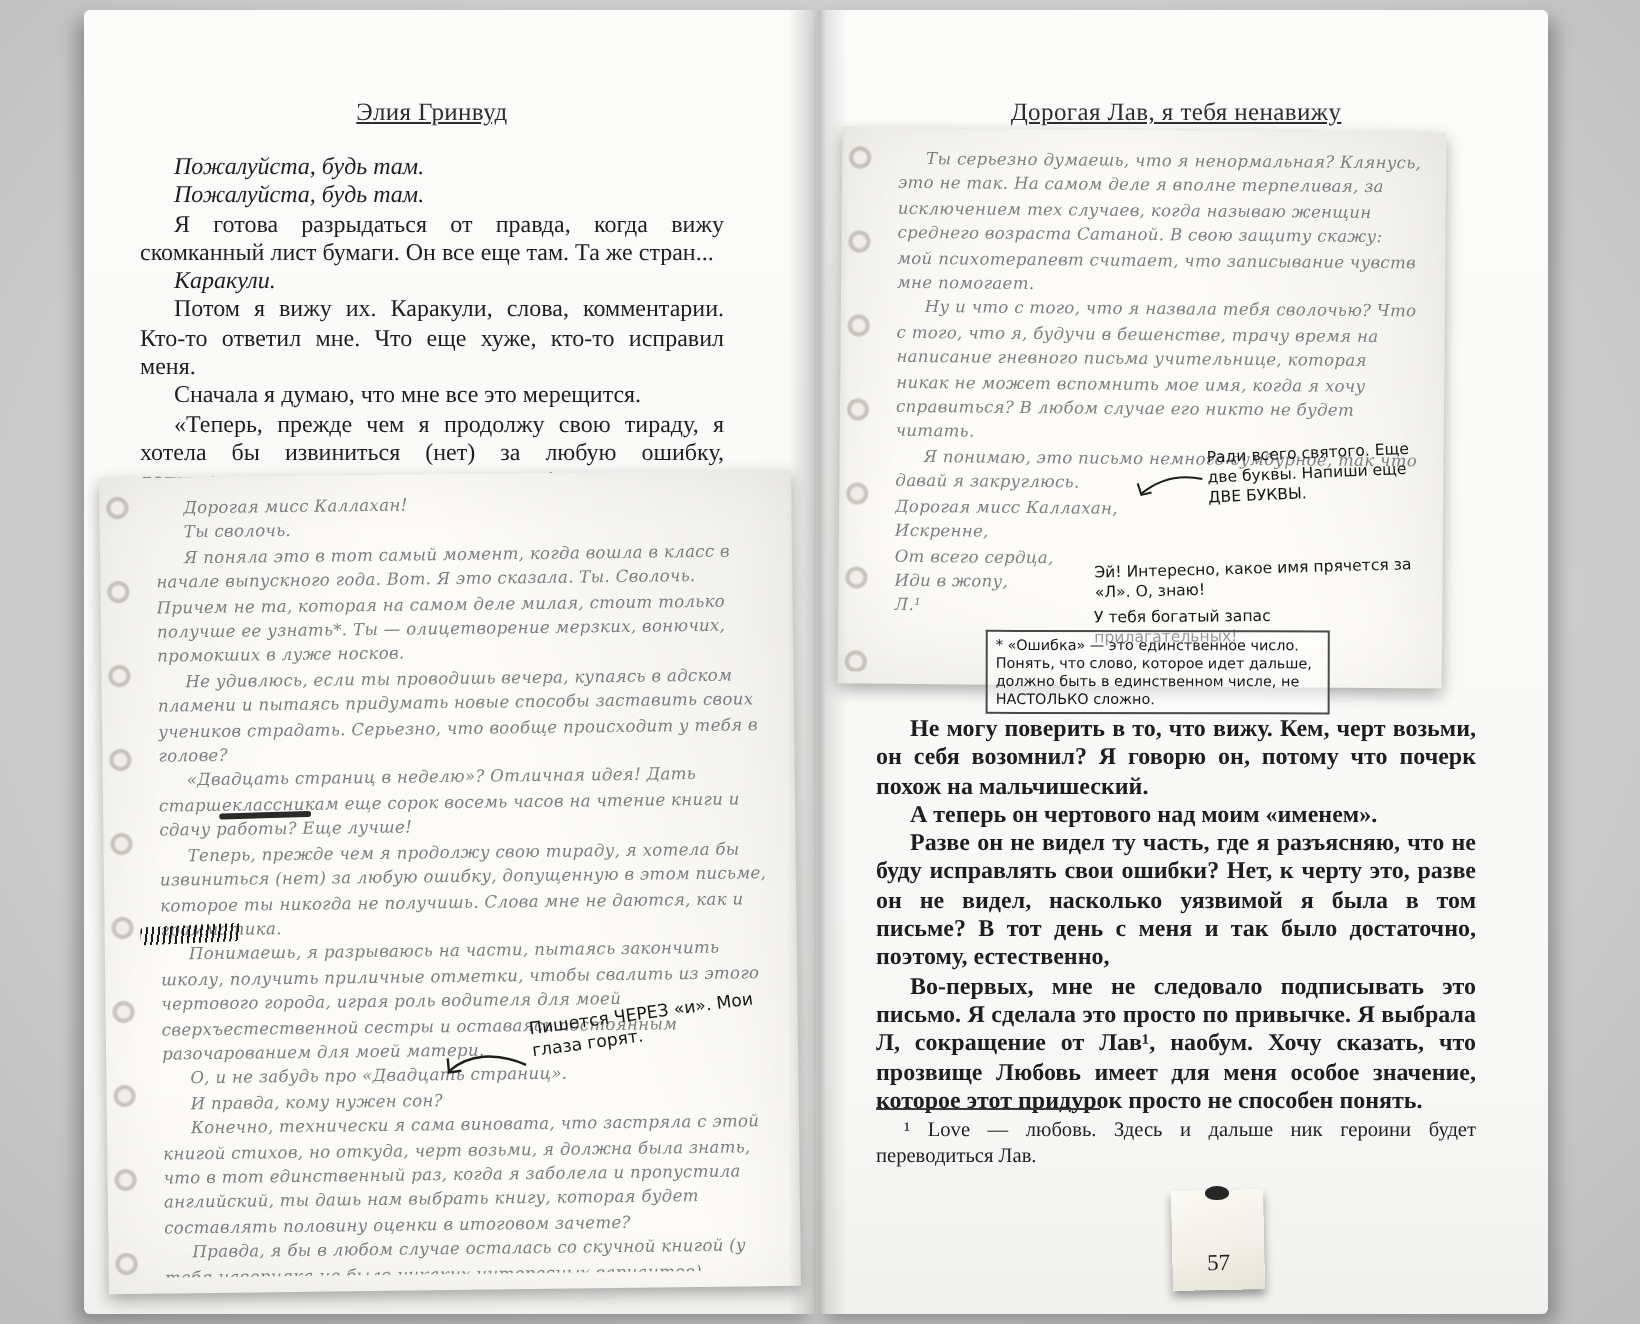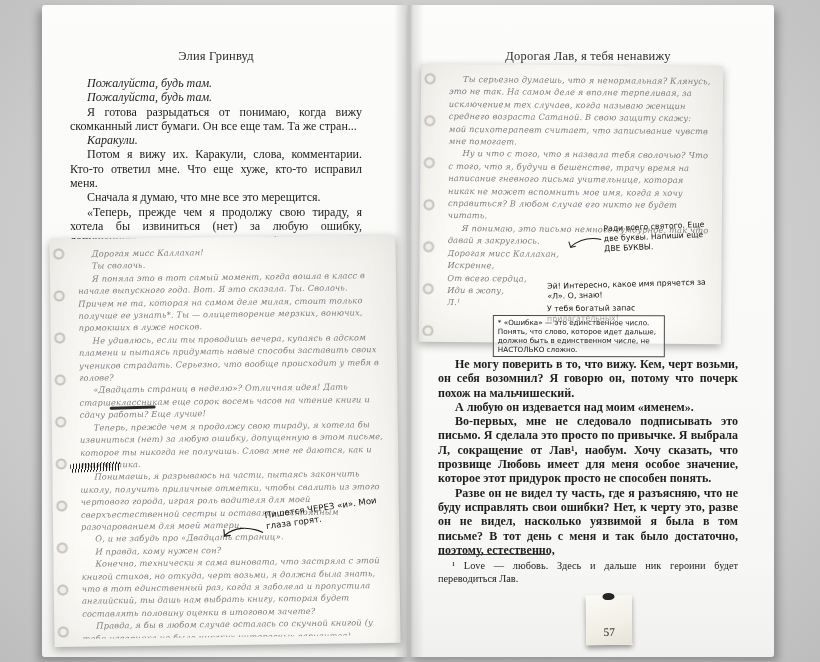--- a/index.html
+++ b/index.html
@@ -14,21 +14,21 @@
     background:linear-gradient(180deg,#fcfcfb 0%,#f7f7f5 85%,#f0f0ee 100%);
   }
   .page.left  { left:42px;  width:366px; border-radius:3px 0 0 3px; box-shadow:-4px 5px 9px rgba(0,0,0,.28); }
   .page.right { left:408px; width:366px; border-radius:0 3px 3px 0; box-shadow:4px 5px 9px rgba(0,0,0,.28); }
   .gutter {
     position:absolute; left:394px; top:5px; width:30px; height:652px; z-index:6; pointer-events:none;
     background:linear-gradient(90deg, rgba(0,0,0,0) 0%, rgba(0,0,0,.16) 42%, rgba(0,0,0,.24) 52%, rgba(0,0,0,.10) 64%, rgba(0,0,0,0) 100%);
   }
   .running-head {
     position:absolute; top:44px; text-align:center;
-    font-size:12.5px; color:#2d2d2d; letter-spacing:.2px;
+    font-size:12.5px; color:#2d2d2d; letter-spacing:.2px;text-decoration:underline;
   }
   .running-head.lft { left:28px; width:292px; }
   .running-head.rgt { left:30px; width:300px; }
   .print { position:absolute; font-size:12px; line-height:14.3px; text-align:justify; color:#1e1e1e; }
   .print.lft { top:71px; left:28px; width:292px; }
   .print.rgt { top:352px; left:30px; width:300px;font-weight:bold; }
   .print > div.ind { text-indent:17px; }
   .print > div.it  { font-style:italic; }
 
   
@@ -102,21 +102,21 @@
 </style>
 </head>
 <body>
 
 <div class="page left">
   <div class="running-head lft">Элия Гринвуд</div>
 
   <div class="print lft">
       <div class="ind it">Пожалуйста, будь там.</div>
       <div class="ind it">Пожалуйста, будь там.</div>
-      <div class="ind">Я готова разрыдаться от понимаю, когда вижу скомканный лист бумаги. Он все еще там. Та же стран...</div>
+      <div class="ind">Я готова разрыдаться от правда, когда вижу скомканный лист бумаги. Он все еще там. Та же стран...</div>
       <div class="ind it">Каракули.</div>
       <div class="ind">Потом я вижу их. Каракули, слова, комментарии. Кто-то ответил мне. Что еще хуже, кто-то исправил меня.</div>
       <div class="ind">Сначала я думаю, что мне все это мерещится.</div>
       <div class="ind">«Теперь, прежде чем я продолжу свою тираду, я хотела бы извиниться (нет) за любую ошибку, допущенную в этом письме, которые* ты никогда не получишь».</div>
     </div>
 
   <div class="note lft-note">
     <div class="torn-edge"></div>
     <div class="note-text">
         <div class="ind">Дорогая мисс Каллахан!</div>
@@ -161,23 +161,23 @@
     <div class="ann r3">У тебя богатый запас прилагательных!</div>
     <div class="ann r4">* «Ошибка» — это единственное число. Понять, что слово, которое идет дальше, должно быть в единственном числе, не НАСТОЛЬКО сложно.</div>
     <svg class="ink-arrow a-right" viewBox="0 0 60 28">
       <path d="M56 8 C 36 4, 20 10, 8 20" fill="none" stroke="#1d1d1d" stroke-width="1.6"></path>
       <path d="M5 12 L8 21 L16 19" fill="none" stroke="#1d1d1d" stroke-width="1.6"></path>
     </svg>
   </div>
 
   <div class="print rgt">
       <div class="ind">Не могу поверить в то, что вижу. Кем, черт возьми, он себя возомнил? Я говорю он, потому что почерк похож на мальчишеский.</div>
-      <div class="ind">А любую он издевается над моим «именем».</div>
+      <div class="ind">А теперь он чертового над моим «именем».</div>
+      <div class="ind">Разве он не видел ту часть, где я разъясняю, что не буду исправлять свои ошибки? Нет, к черту это, разве он не видел, насколько уязвимой я была в том письме? В тот день с меня и так было достаточно, поэтому, естественно,</div>
       <div class="ind">Во-первых, мне не следовало подписывать это письмо. Я сделала это просто по привычке. Я выбрала Л, сокращение от Лав¹, наобум. Хочу сказать, что прозвище Любовь имеет для меня особое значение, которое этот придурок просто не способен понять.</div>
-      <div class="ind">Разве он не видел ту часть, где я разъясняю, что не буду исправлять свои ошибки? Нет, к черту это, разве он не видел, насколько уязвимой я была в том письме? В тот день с меня и так было достаточно, поэтому, естественно,</div>
     </div>
 
   <div class="footnote-rule"></div>
   <div class="footnote">
     <div class="fn-ind">¹ Love — любовь. Здесь и дальше ник героини будет переводиться Лав.</div>
   </div>
 
   <div class="sticky">
     <div class="smudge"></div>
     <div class="num">57</div>

